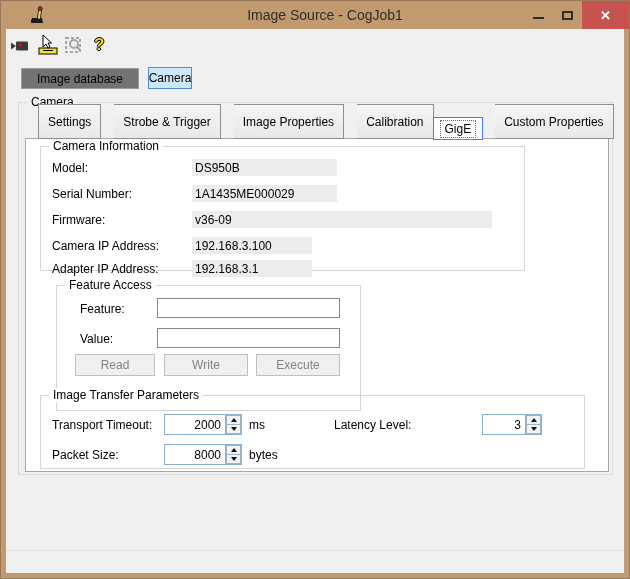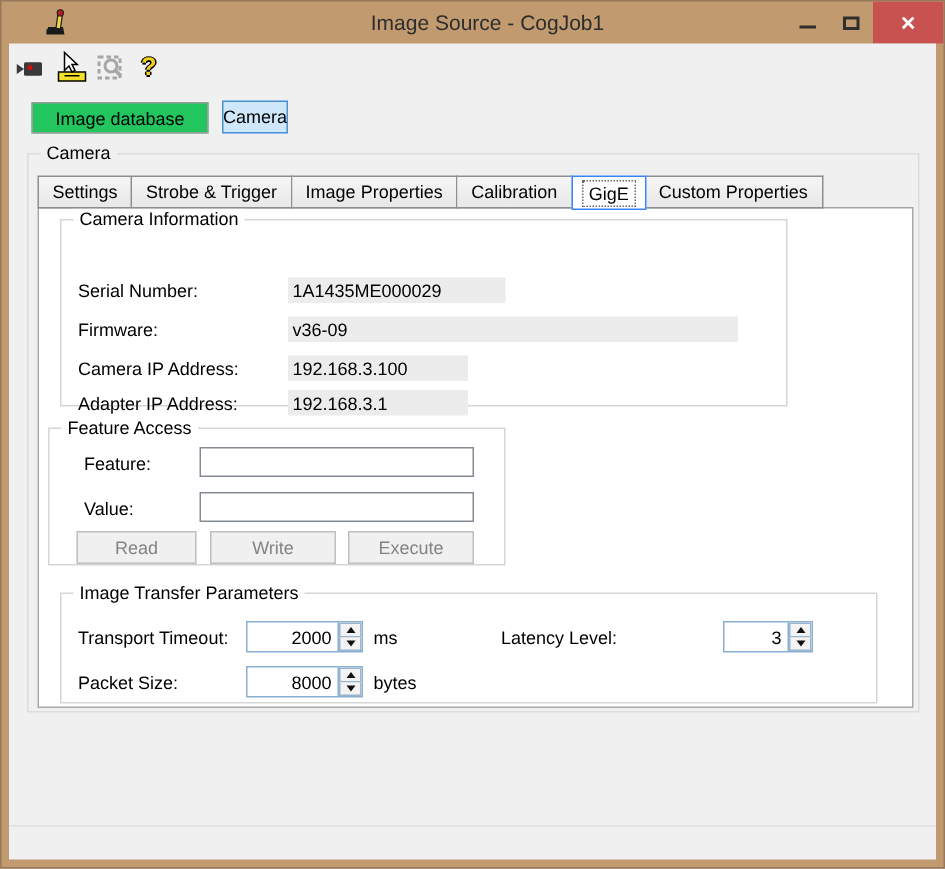--- a/index.html
+++ b/index.html
@@ -32,39 +32,39 @@
 
   
   .tool-icon { position:absolute; cursor:default; }
 
   .help-glyph { color:#f2d31b; font-weight:bold; font-size:17px; line-height:1;
     text-shadow:-1px 0 #000, 1px 0 #000, 0 -1px #000, 0 1px #000; }
 
   
   .btn {
     position:absolute; display:flex; align-items:center; justify-content:center;
-    background:#22c55e; border:1px solid #9c9c9c; font-size:12px;
+    background:#737373; border:1px solid #9c9c9c; font-size:12px;
   }
   .btn-db { left:15px; top:39px; width:118px; height:21px; }
   .btn-cam { left:142px; top:38px; width:44px; height:22px; background:#cfe7fb; border:1px solid #4a90d2; }
 
   
   .groupbox { position:absolute; border:1px solid #d5d5d5; }
   .groupbox-label { position:absolute; top:-8px; left:8px; padding:0 4px; font-size:12px; white-space:nowrap; }
   .lbl-gray { background:#f0f0f0; }
   .lbl-white { background:#ffffff; }
 
   .camera-group { left:12px; top:73px; width:595px; height:373px; border-color:#dcdcdc; }
 
   
   .tabs { position:absolute; left:6px; top:13px; height:23px; display:flex; align-items:flex-end; z-index:3; }
   .tab {
-    height:22px; padding:0 9px; display:flex; align-items:center;
+    height:35px; padding:0 9px; display:flex; align-items:center;
     background:linear-gradient(#f5f5f5,#e8e8e8);
-    border:1px solid #8c8f94; border-left:none; font-size:12px; white-space:nowrap;
+    border:1px solid #8c8f94; border-left:none; font-size:12px; white-space:nowrap;margin-left:13px;
   }
   .tab:first-child { border-left:1px solid #8c8f94; }
   .tab.active {
     height:23px; background:#ffffff; border:1px solid #3b82f6; margin:0 -1px -1px -1px;
     z-index:4; position:relative; padding:0 6px;
   }
   .tab.active .tab-focus { border:1px dotted #6a6a6a; padding:1px 4px; }
 
   .tab-panel {
     position:absolute; left:6px; top:35px; width:584px; height:334px;
@@ -75,21 +75,21 @@
   .ci-group { left:14px; top:7px; width:485px; height:125px; }
   .ci-row { position:absolute; left:0; width:100%; height:16px; }
   .ci-label { position:absolute; left:11px; top:0; font-size:12px; }
   .ci-value {
     position:absolute; left:151px; top:-2px; height:17px; background:#ececec;
     font-size:12px; padding:2px 3px 0 3px; white-space:nowrap; overflow:hidden;
   }
   .w-a { width:145px; } .w-b { width:300px; } .w-c { width:120px; }
 
   
-  .fa-group { left:6px; top:146px; width:305px; height:92px; }
+  .fa-group { left:30px; top:146px; width:305px; height:126px; }
   .fa-label { position:absolute; left:23px; font-size:12px; }
   .fa-input {
     position:absolute; left:100px; width:183px; height:20px;
     border:1px solid #848a93; background:#fff; font-family:"Liberation Sans",sans-serif; font-size:12px; padding:0 3px;
   }
   .fa-btn {
     position:absolute; top:68px; height:22px; display:flex; align-items:center; justify-content:center;
     background:#f0f0f0; border:1px solid #bfbfbf; color:#838383; font-size:12px;
   }
 
@@ -190,20 +190,24 @@
         <div class="tab">
             <span>Custom Properties</span>
           </div>
       </div>
 
       <div class="tab-panel">
 
         <div class="groupbox ci-group">
           <span class="groupbox-label lbl-white">Camera Information</span>
 
+          <div class="ci-row" style="top:14px;">
+            <span class="ci-label">Model:</span>
+            <span class="ci-value w-a">DS950B</span>
+          </div>
           <div class="ci-row" style="top:40px;">
             <span class="ci-label">Serial Number:</span>
             <span class="ci-value w-a">1A1435ME000029</span>
           </div>
           <div class="ci-row" style="top:66px;">
             <span class="ci-label">Firmware:</span>
             <span class="ci-value w-b">v36-09</span>
           </div>
           <div class="ci-row" style="top:92px;">
             <span class="ci-label">Camera IP Address:</span>

